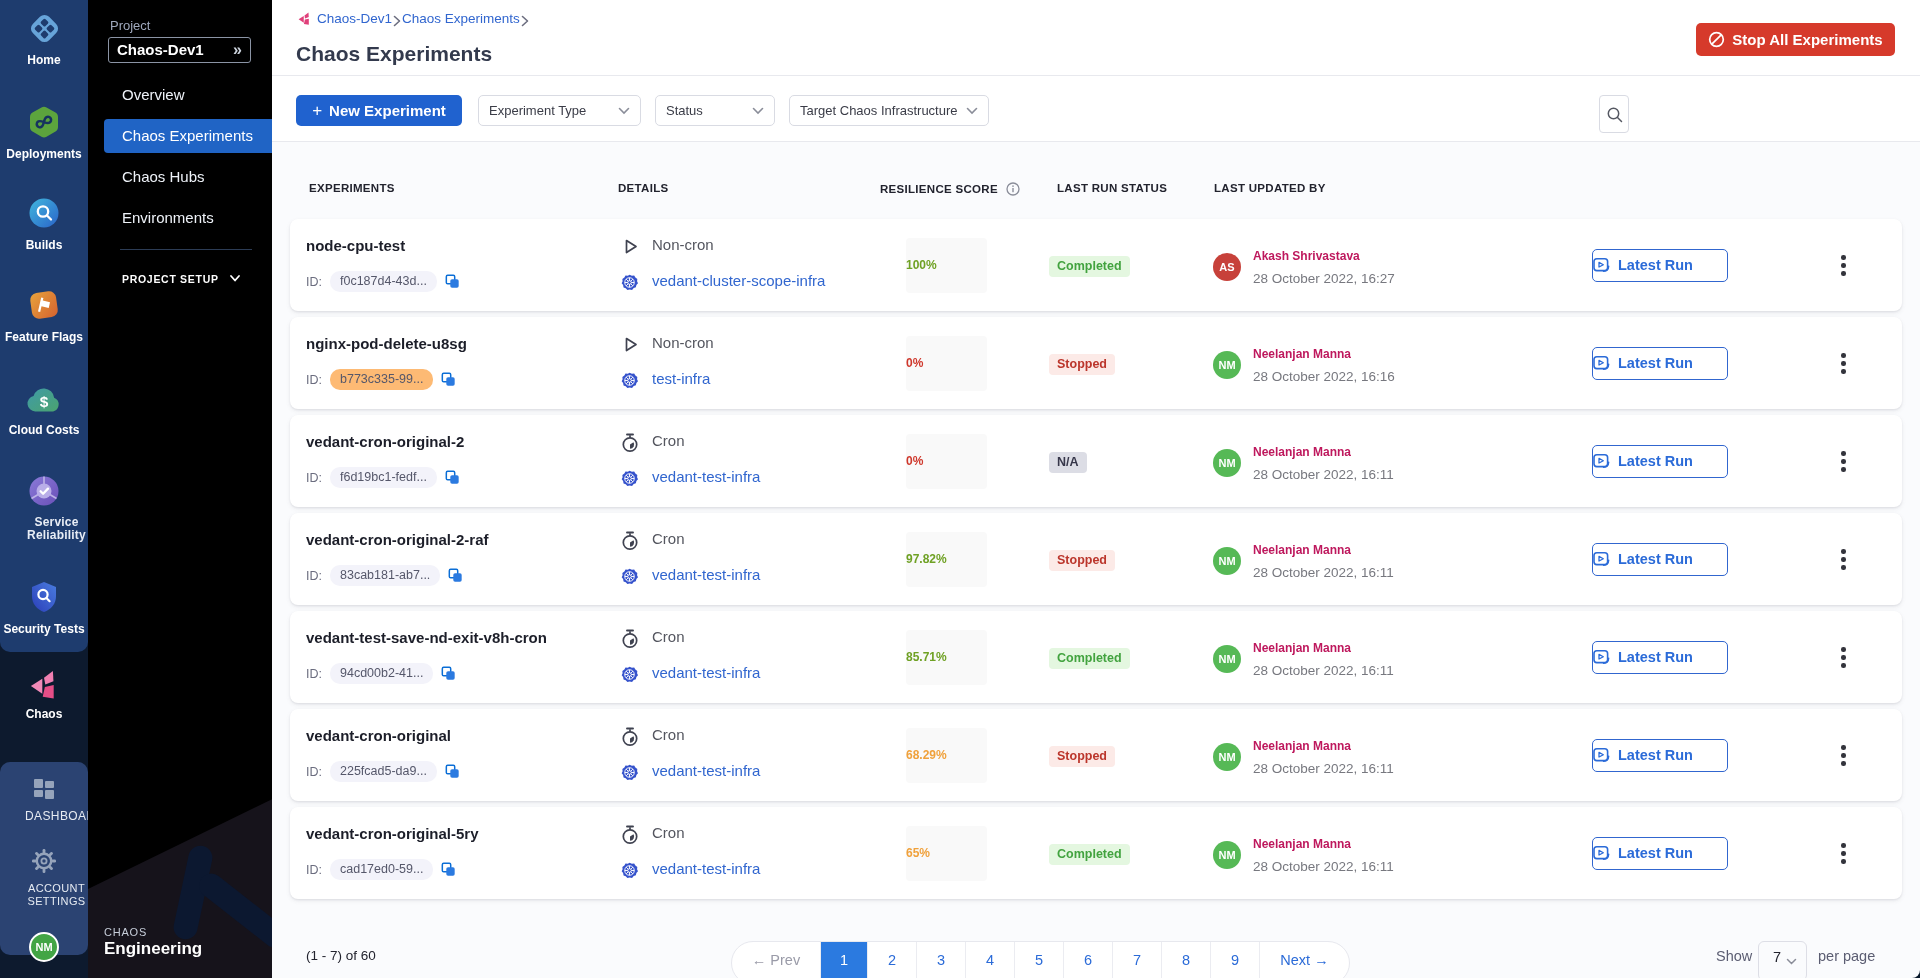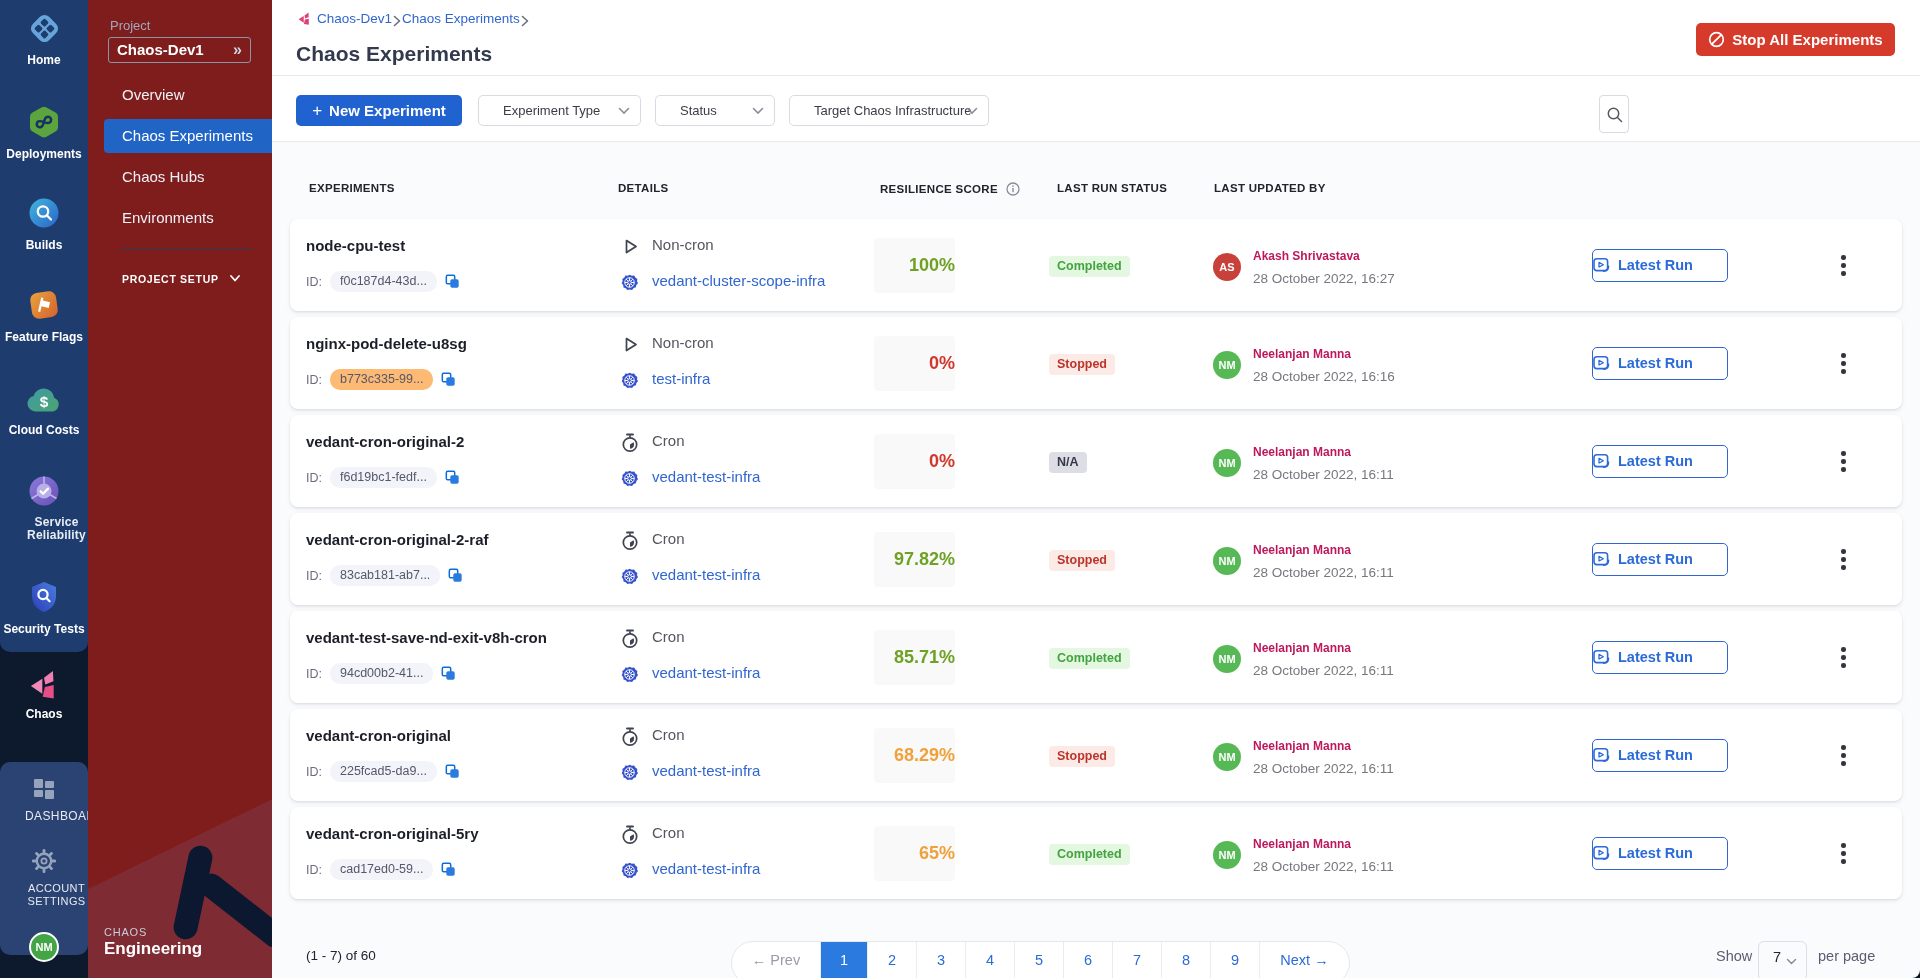--- a/index.html
+++ b/index.html
@@ -10,21 +10,21 @@
   #sb1 { position:absolute; left:0; top:0; width:88px; height:978px; background:#0d1a2e; }
   #sb1 .toppanel { position:absolute; left:0; top:0; width:88px; height:652px; background:#1e3c6e; border-radius:0 0 10px 10px; }
   #sb1 .bot { position:absolute; left:0; top:762px; width:88px; height:193px; background:#2b4372; border-radius:10px; }
   
   .s1item { position:absolute; left:0; width:88px; text-align:center; color:#fff; }
   .s1item .lbl { font-size:12px; font-weight:bold; color:#fff; line-height:14px; margin-top:4px; }
   .s1item .lbl2 { font-size:11px; font-weight:bold; color:#e8edf5; line-height:13px; margin-top:4px; letter-spacing:0.2px;padding-left:25px; }
   .icn { display:inline-block; }
 
   
-  #sb2 { position:absolute; left:88px; top:0; width:184px; height:978px; background:#7f1d1d; overflow:hidden; }
+  #sb2 { position:absolute; left:88px; top:0; width:184px; height:978px; background:#000000; overflow:hidden; }
   .s2pat1 { position:absolute; left:-20px; top:820px; width:420px; height:420px; background:rgba(128,110,158,0.17); transform:rotate(-26deg); border-radius:48px; }
   .s2pat2 { position:absolute; left:93px; top:845px; width:24px; height:95px; background:#0c1830; transform:rotate(12deg); border-radius:12px; }
   .s2pat3 { position:absolute; left:143px; top:858px; width:24px; height:105px; background:#0c1830; transform:rotate(-52deg); border-radius:12px; }
   #projlbl { position:absolute; left:22px; top:18px; font-size:13px; color:#9fa8bc; }
   #projsel { position:absolute; left:20px; top:37px; width:143px; height:26px; border:1px solid #8b94a5; border-radius:3px; color:#fff; font-size:15px; font-weight:bold; line-height:24px; padding-left:8px; }
   #projsel .dbl { position:absolute; right:8px; top:0; color:#cdd4de; font-size:14px; font-weight:bold; }
   .s2nav { position:absolute; left:0; width:184px; height:34px; line-height:34px; color:#eef2f8; font-size:15px; padding-left:34px; }
   .s2nav.sel { background:#2064c5; color:#fff; border-radius:4px 0 0 4px; left:16px; padding-left:18px; width:168px; }
   .s2div { position:absolute; left:32px; top:249px; width:132px; height:1px; background:#2c3c55; }
   #psetup { position:absolute; left:34px; top:273px; width:160px; font-size:10.5px; font-weight:bold; letter-spacing:0.7px; color:#fdfdfd; }
@@ -35,34 +35,34 @@
 
   
   #main { position:absolute; left:272px; top:0; width:1648px; height:978px; background:#fafbfd; border-radius:0 0 8px 0; }
   #hdr { position:absolute; left:0; top:0; width:1648px; height:76px; background:#fff; border-bottom:1px solid #e8e9ee; }
   #toolbar { position:absolute; left:0; top:76px; width:1648px; height:66px; background:#fff; border-bottom:1px solid #e8e9ee; }
   .crumb { position:absolute; top:11px; font-size:13.5px; }
   .bluelink { color:#3166cf; }
   #title { position:absolute; left:24px; top:42px; font-size:21px; font-weight:bold; color:#333a4d; }
   #stopall { position:absolute; left:1424px; top:23px; width:199px; height:33px; background:#d63a2b; border-radius:5px; color:#fff; font-weight:bold; font-size:15px; text-align:center; line-height:33px; }
   #newexp { position:absolute; left:24px; top:19px; width:166px; height:31px; background:#2062cf; border-radius:5px; color:#fff; font-weight:bold; font-size:15px; text-align:center; line-height:31px; }
-  .drop { position:absolute; top:19px; height:31px; background:#fff; border:1px solid #d9dbe3; border-radius:5px; font-size:13px; color:#3a3c47; line-height:29px; padding-left:24px; }
+  .drop { position:absolute; top:19px; height:31px; background:#fff; border:1px solid #d9dbe3; border-radius:5px; font-size:13px; color:#3a3c47; line-height:29px; padding-left:10px; }
   .drop svg { position:absolute; right:10px; top:11px; }
   #searchbtn { position:absolute; left:1327px; top:19px; width:30px; height:38px; border:1px solid #d9dbe3; border-radius:4px; background:#fff; }
   #datebtn { position:absolute; left:1374px; top:19px; width:250px; height:37px; border:1.5px solid #1b6be0; border-radius:6px; background:#fff; color:#1b6be0; font-weight:bold; font-size:15.5px; line-height:34px; }
 
   
   .th { position:absolute; top:182px; font-size:11.5px; font-weight:bold; color:#22232e; letter-spacing:0.3px; }
   .row { position:absolute; left:18px; width:1612px; height:92px; background:#fff; border-radius:8px; box-shadow:0 1px 2px rgba(40,41,61,0.08), 0 2px 4px rgba(96,97,112,0.10); }
   .rname { position:absolute; left:16px; top:18px; font-size:15px; font-weight:bold; color:#1c1e29; }
   .dline1 { position:absolute; left:362px; top:17px; font-size:15px; color:#54565f; }
   .dline2 { position:absolute; left:362px; top:53px; font-size:15px; color:#3166cf; }
   .dicon1 { position:absolute; left:331px; top:18px; }
   .dicon2 { position:absolute; left:331px; top:55px; }
-  .score { position:absolute; left:584px; top:19px; width:81px; height:55px; background:#f9f9f9; border-radius:4px; text-align:right; line-height:55px; font-size:18px; font-weight:bold; }
+  .score { position:absolute; left:616px; top:19px; width:81px; height:55px; background:#f9f9f9; border-radius:4px; text-align:left; line-height:55px; font-size:12px; font-weight:bold; }
   .green { color:#6fa124; } .redsc { color:#cf382c; } .orange { color:#f0a13b; }
   .chip { position:absolute; left:759px; top:37px; height:21px; line-height:21px; border-radius:4px; font-size:12.5px; font-weight:bold; padding:0 8px; }
   .chip.done { background:#e4f7e0; color:#42a33f; }
   .chip.stop { background:#fceae7; color:#bb352b; }
   .chip.na { background:#dcdde5; color:#37374a; }
   .avatar { position:absolute; left:923px; top:34px; width:28px; height:28px; border-radius:50%; color:#fff; font-size:11px; font-weight:bold; text-align:center; line-height:28px; }
   .av-as { background:#c7413a; } .av-nm { background:#56b956; }
   .uname { position:absolute; left:963px; top:30px; font-size:12px; font-weight:bold; color:#be185d; }
   .udate { position:absolute; left:963px; top:52px; font-size:13.5px; color:#77787f; }
   .lrbtn { position:absolute; left:1302px; top:30px; width:136px; height:33px; border:1px solid #3166cf; border-radius:5px; color:#2b6bd8; font-size:14.5px; font-weight:bold; line-height:31px; background:#fff; }

